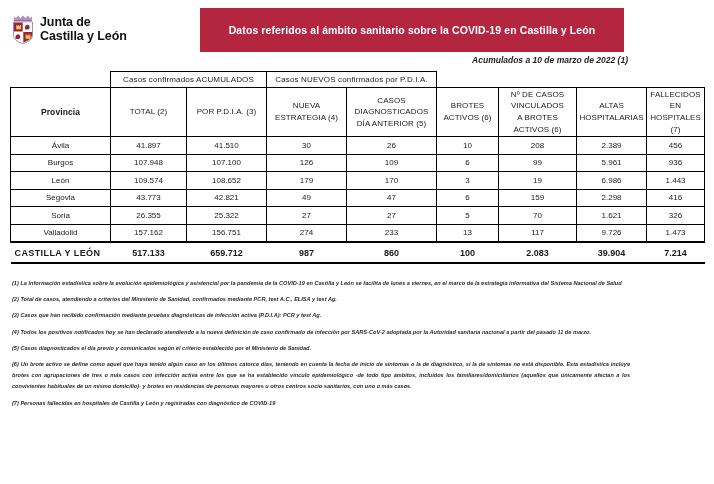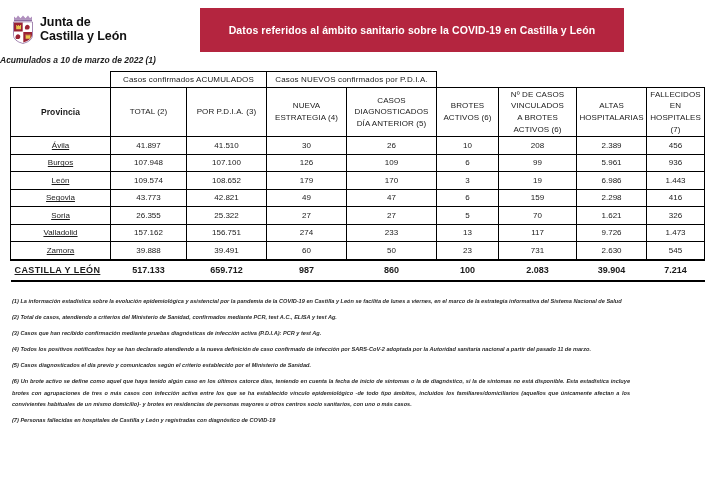--- a/index.html
+++ b/index.html
@@ -62,21 +62,21 @@
   }
   .title-bar .t {
     color: #ffffff;
     font-size: 10.5px;
     font-weight: bold;
     letter-spacing: 0.1px;
     text-align: center;
   }
 
   .subtitle {
-    text-align: left;
+    text-align: right;
     padding-right: 14px;
     margin-top: 5px;
     font-size: 8.5px;
     font-style: italic;
     font-weight: bold;
     color: #222;
   }
 
   
   .table-wrap {
@@ -117,21 +117,20 @@
   }
   tbody tr td {
     height: 16.5px;
     font-size: 8px;
   }
   td.prov-name {
     text-align: left;
     padding-left: 4px;
     font-weight: bold;
     font-size: 8px;
-    text-decoration: underline;
   }
   tr.total-row td {
     border-left: none;
     border-right: none;
     border-bottom: 2px solid #000;
     border-top: 2px solid #000;
     font-weight: bold;
     font-size: 9px;
     height: 19px;
   }
@@ -326,31 +325,20 @@
             <td class="prov-name">Valladolid</td>
             <td>157.162</td>
             <td>156.751</td>
             <td>274</td>
             <td>233</td>
             <td>13</td>
             <td>117</td>
             <td>9.726</td>
             <td>1.473</td>
           </tr>
-          <tr>
-            <td class="prov-name">Zamora</td>
-            <td>39.888</td>
-            <td>39.491</td>
-            <td>60</td>
-            <td>50</td>
-            <td>23</td>
-            <td>731</td>
-            <td>2.630</td>
-            <td>545</td>
-          </tr>
           <tr class="total-row">
             <td class="prov-name">CASTILLA Y LEÓN</td>
             <td>517.133</td>
             <td>659.712</td>
             <td>987</td>
             <td>860</td>
             <td>100</td>
             <td>2.083</td>
             <td>39.904</td>
             <td>7.214</td>

